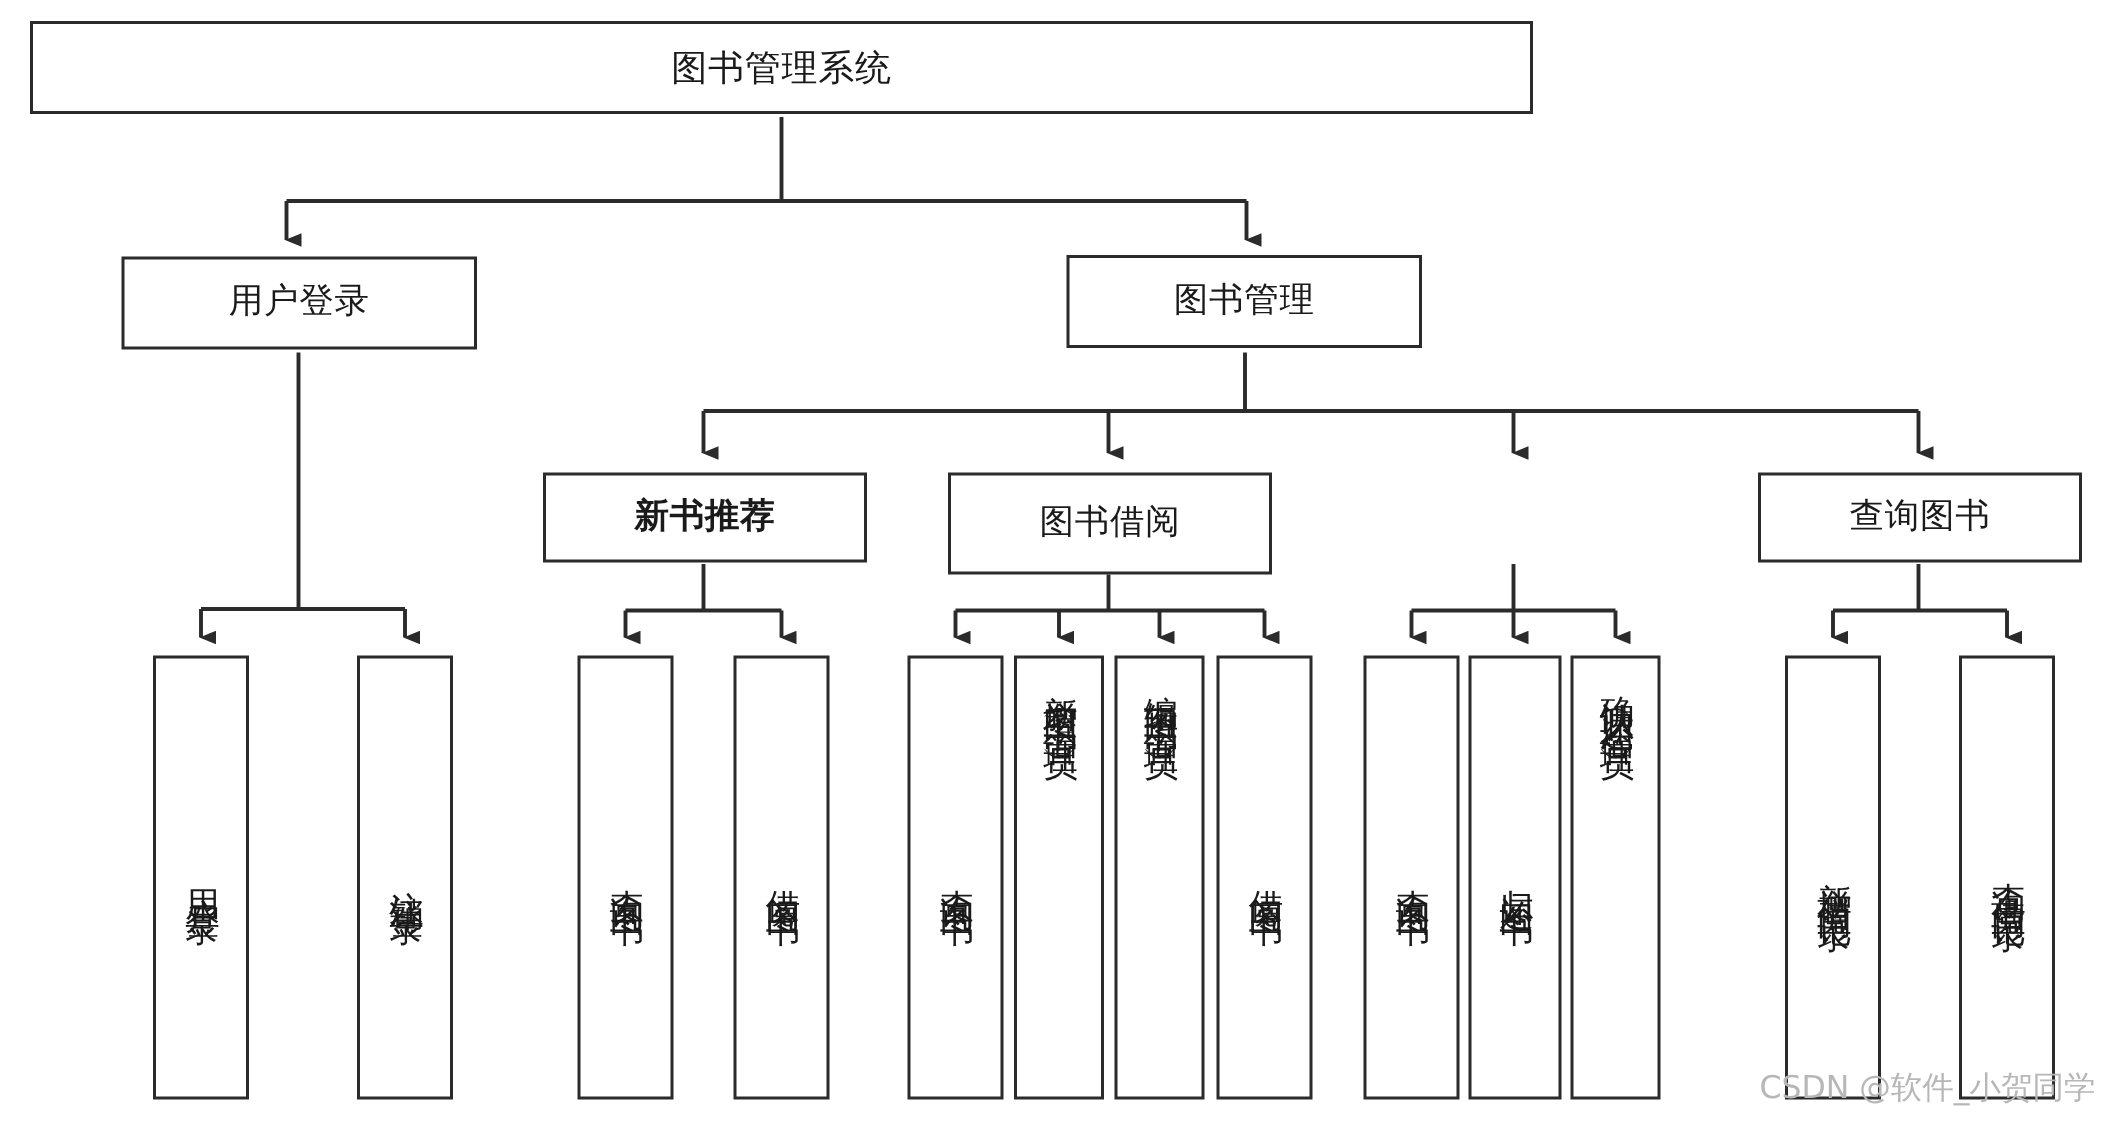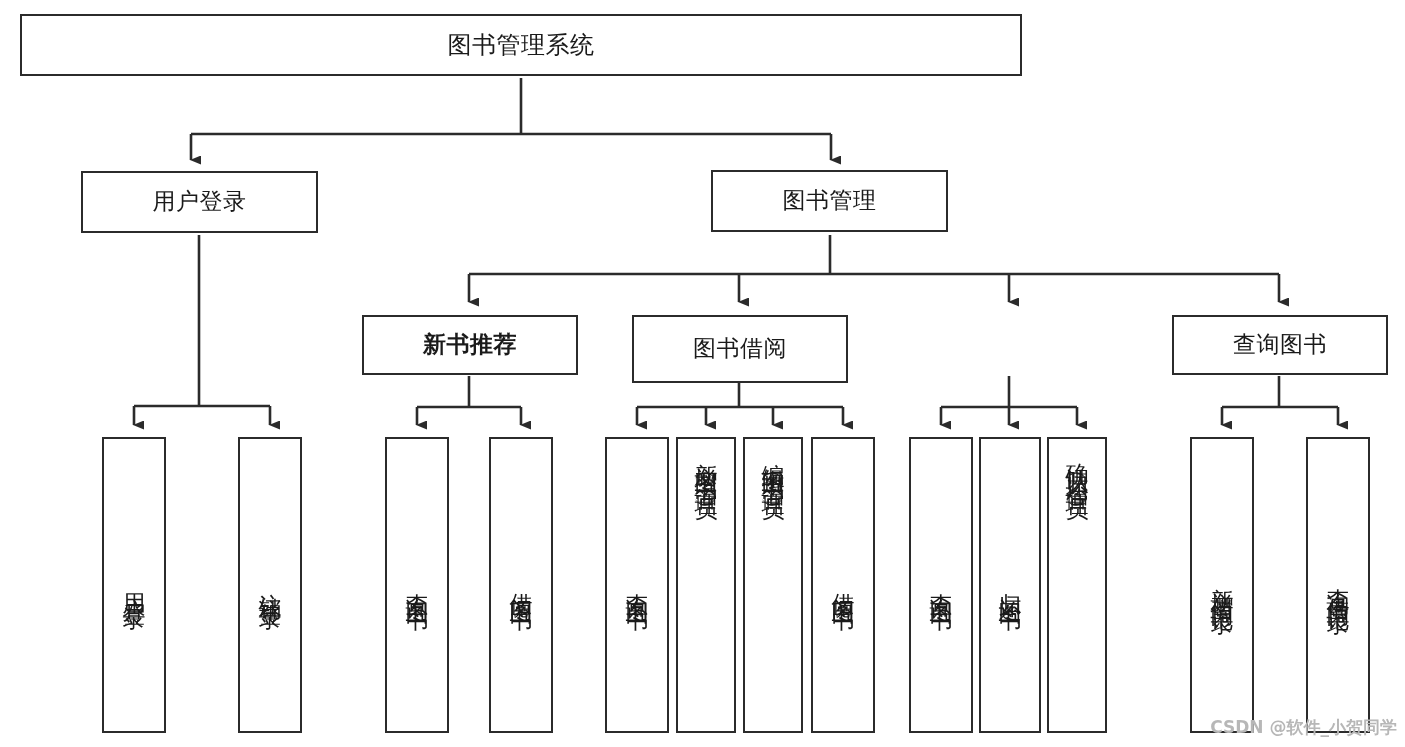--- a/index.html
+++ b/index.html
@@ -67,26 +67,25 @@
   }
   
   .node.vert.centered {
     align-items: center;
     padding-top: 0;
   }
   #watermark {
     position: absolute;
     right: 8px;
     bottom: 8px;
-    font-size: 17px;
+    font-size: 21px;
     color: #b7b7b7;
     z-index: 5;
     white-space: nowrap;
     user-select: none;
-    font-weight: bold;
   }
 </style>
 </head>
 <body>
 
 <div id="diagram-root">
 
   <svg id="edge-layer" viewBox="0 0 1405 747" width="1405" height="747" xmlns="http://www.w3.org/2000/svg">
     <defs>
       <marker id="arrowhead" markerWidth="9" markerHeight="11" refX="4.5" refY="10" orient="auto" markerUnits="userSpaceOnUse">

